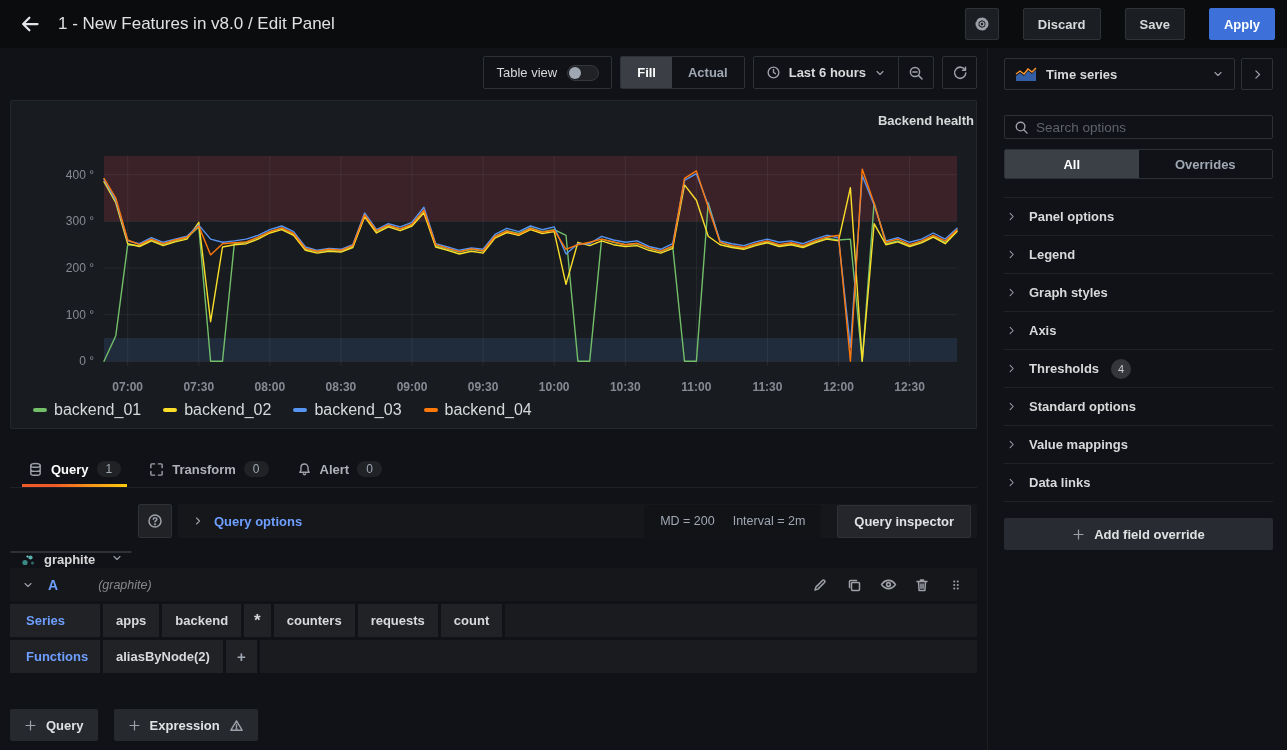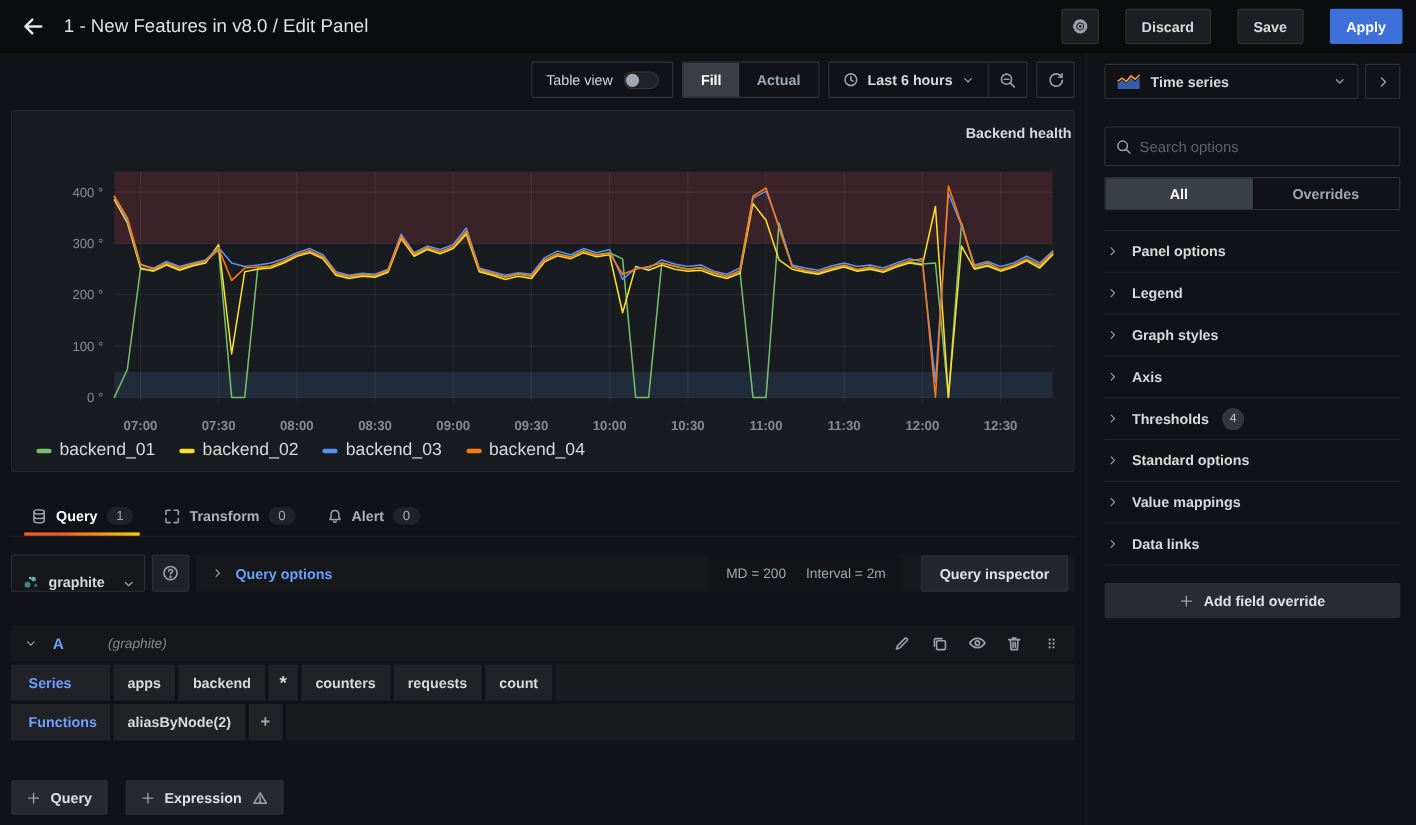--- a/index.html
+++ b/index.html
@@ -48,21 +48,21 @@
   .tabs-row { margin-top:22px; height:37px; display:flex; align-items:stretch; border-bottom:1px solid #1f2126; padding-left:18px; gap:28px; }
   .tab { position:relative; display:flex; align-items:center; gap:8px; cursor:pointer; color:#aeb1b7; }
   .tab .tab-label { font-weight:600; }
   .tab.active .tab-label { color:#fff; font-weight:700; }
   .tab .count-badge { background:#202226; border-radius:9px; padding:1px 9px; font-size:12px; color:#9fa7b3; }
   .tab.active .underline { position:absolute; bottom:0; left:-6px; right:-6px; height:3px;
       background:linear-gradient(90deg,#f05a28 30%,#fbca0a 99%); }
 
   
   .ds-row { margin-top:16px; display:flex; gap:6px; height:34px; }
-  .ds-picker { width:122px; border:1px solid #2c3235; border-radius:2px; background:#16171b; display:flex; align-items:flex-end; padding:0 8px 0 9px; gap:8px; cursor:pointer; }
+  .ds-picker { width:122px; border:1px solid #2c3235; border-radius:2px; background:#16171b; display:flex; align-items:flex-start; padding:0 8px 0 9px; gap:8px; cursor:pointer;margin-top:47px; }
   .ds-picker .ds-name { font-weight:600; flex:1; }
   .help-btn { width:34px; border:1px solid #2c3235; border-radius:2px; background:#202226; display:flex; align-items:center; justify-content:center; cursor:pointer; }
   .q-options-bar { flex:1; background:#16171b; border-radius:2px; display:flex; align-items:center; padding:0 6px 0 14px; gap:10px; }
   .q-options-label { color:#6e9fff; font-weight:600; cursor:pointer; }
   .q-stats { margin-left:auto; background:#121317; height:33px; display:flex; align-items:center; gap:18px; padding:0 16px; color:#9fa7b3; font-size:12.5px; }
   .inspector-btn { height:33px; margin-left:6px; padding:0 16px; background:#24262c; border:1px solid #2c3235; border-radius:2px; display:flex; align-items:center; font-weight:700; color:#e0e1e3; cursor:pointer; }
 
   
   .query-card { margin-top:30px; }
   .qrow-header { height:33px; background:#16171b; display:flex; align-items:center; padding:0 10px 0 12px; gap:14px; }
@@ -79,21 +79,21 @@
 
   
   .bottom-btns { margin-top:36px; display:flex; gap:16px; }
   .add-btn { height:32px; padding:0 14px; background:#26292e; border-radius:2px; display:flex; align-items:center; gap:9px; font-weight:600; color:#e0e1e3; cursor:pointer; }
 
   
   .viz-row { display:flex; gap:6px; }
   .viz-picker { flex:1; height:32px; border:1px solid #2c3235; border-radius:2px; display:flex; align-items:center; gap:9px; padding:0 10px; cursor:pointer; }
   .viz-picker .viz-label { font-weight:600; flex:1; }
   .viz-next { width:32px; height:32px; border:1px solid #2c3235; border-radius:2px; display:flex; align-items:center; justify-content:center; cursor:pointer; }
-  .search-box { margin-top:25px; height:36px; border:1px solid #2c3235; border-radius:2px; display:flex; align-items:center; padding:0 9px; gap:7px; }
+  .search-box { margin-top:25px; height:24px; border:1px solid #2c3235; border-radius:2px; display:flex; align-items:center; padding:0 9px; gap:7px; }
   .search-box input { flex:1; background:transparent; border:none; outline:none; color:#d8d9da; font-size:13.5px; font-family:inherit; }
   .search-box input::placeholder { color:#5d626b; }
   .filter-toggle { margin-top:10px; height:30px; border:1px solid #2c3235; border-radius:2px; display:flex; overflow:hidden; }
   .filter-opt { flex:1; display:flex; align-items:center; justify-content:center; color:#9fa7b3; font-weight:600; cursor:pointer; }
   .filter-opt.active { background:#3b3f46; color:#fff; font-weight:700; }
   .side-sections { margin-top:18px; border-top:1px solid rgba(204,204,220,.09); }
   .side-section { height:38px; display:flex; align-items:center; gap:12px; padding:0 2px; border-bottom:1px solid rgba(204,204,220,.09); cursor:pointer; }
   .side-section .s-label { font-weight:700; color:#d8d9da; }
   .side-badge { background:#34363b; border-radius:10px; min-width:20px; height:20px; display:flex; align-items:center; justify-content:center; font-size:11px; color:#c7c9cc; padding:0 6px; }
   .override-btn { margin-top:16px; height:32px; background:#282b31; border-radius:2px; display:flex; align-items:center; justify-content:center; gap:9px; font-weight:600; color:#e0e1e3; cursor:pointer; }

